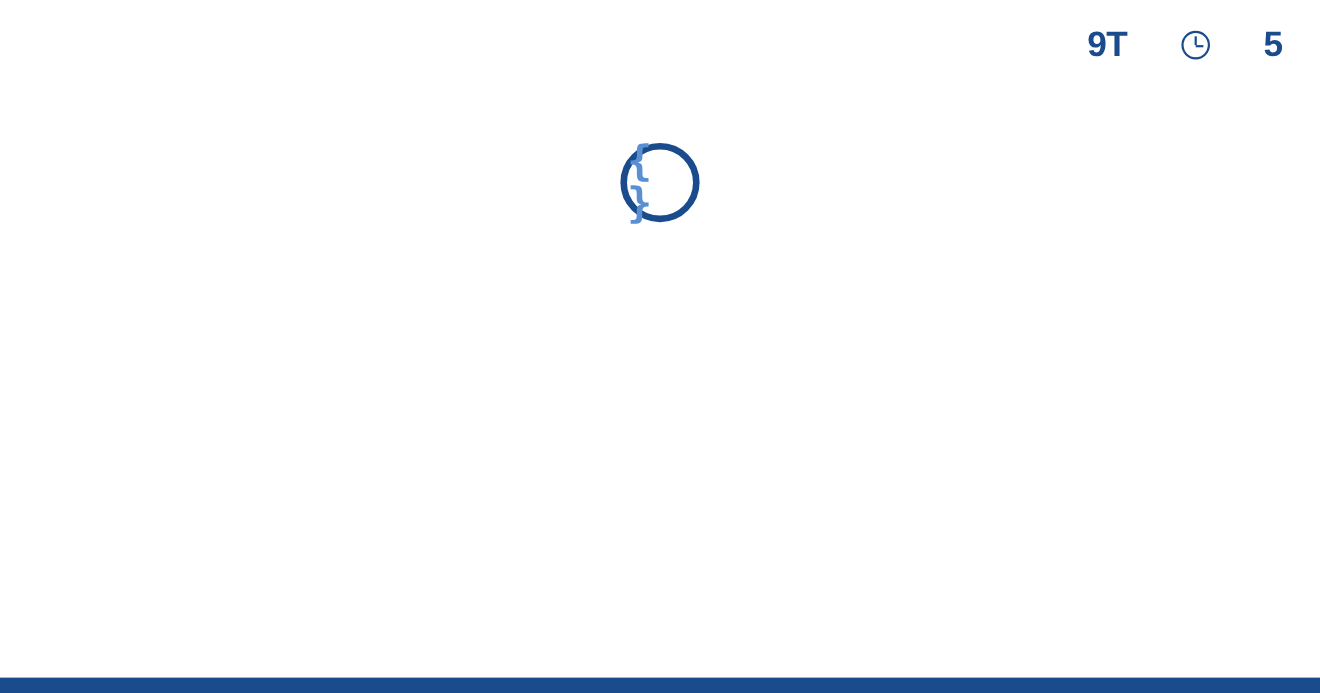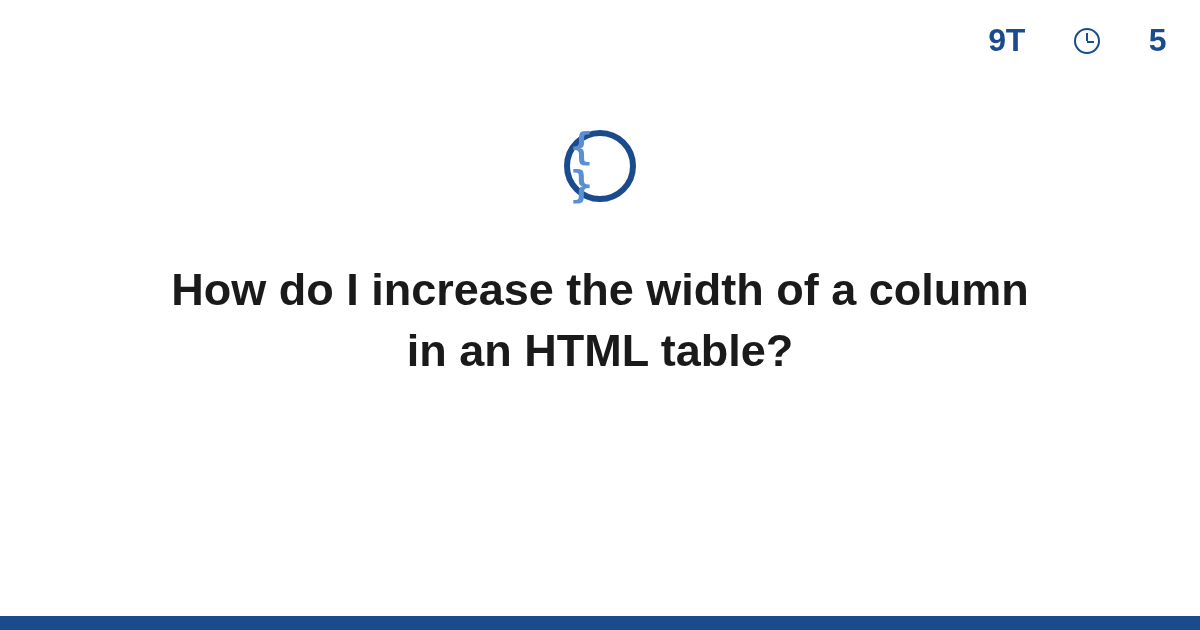--- a/index.html
+++ b/index.html
@@ -121,16 +121,15 @@
 <div class="logo">
   <span class="logo-9t">9T</span>
   <span class="logo-clock"></span>
   <span class="logo-5">5</span>
 </div>
 
 <div class="center-content">
   <div class="icon-circle">
     <span class="braces">{ }</span>
   </div>
-  <h1 class="question-title">How do I increase the width of a column in an HTML table?</h1>
 </div>
 
 <div class="bottom-bar"></div>
 
 </body></html>

